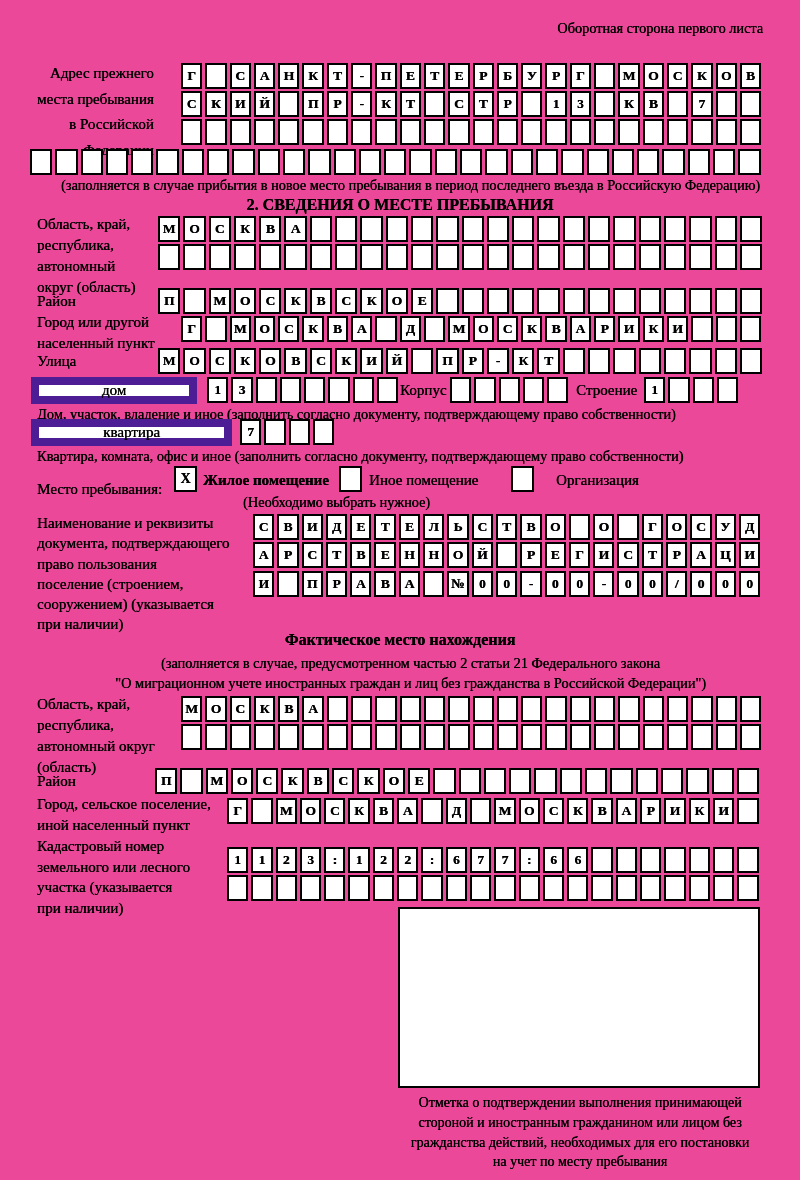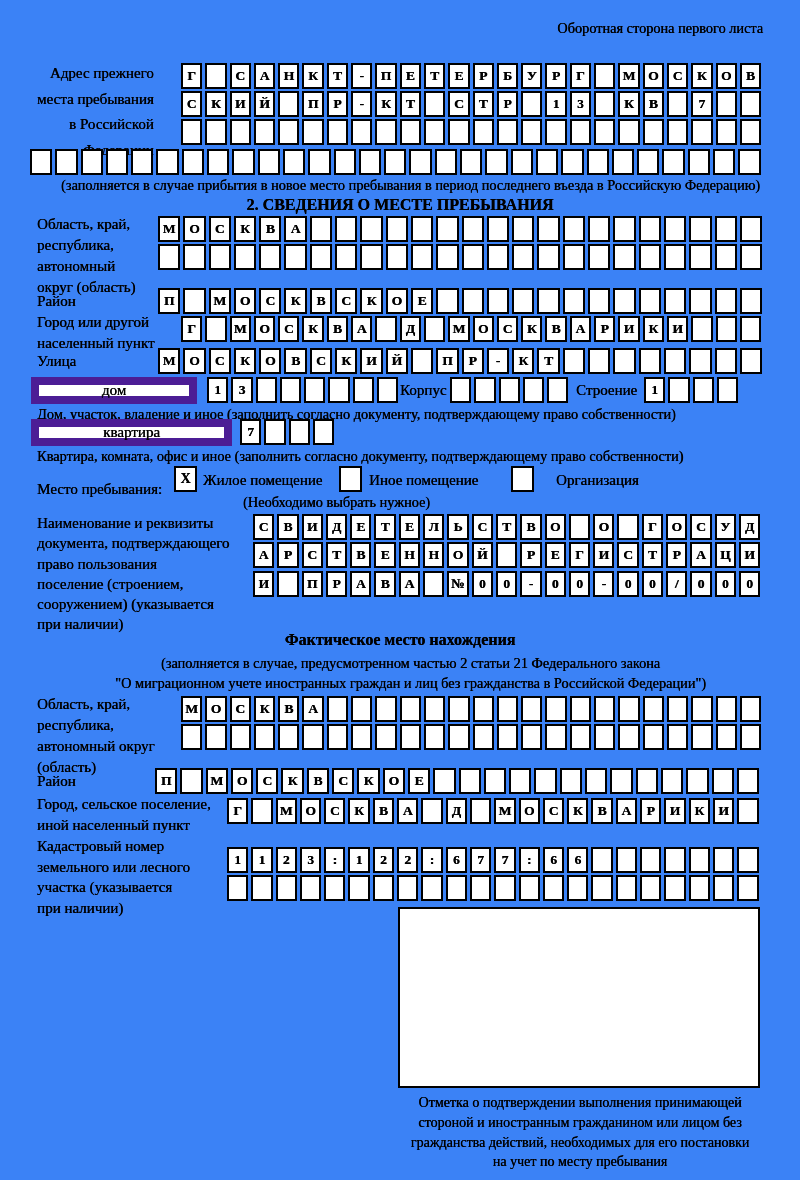--- a/index.html
+++ b/index.html
@@ -1,17 +1,17 @@
 <!DOCTYPE html>
 <html><head>
 <meta charset="utf-8">
 <style>
   html,body{margin:0;padding:0;background:#fff;}
   #page{
-    position:relative;width:800px;height:1180px;background:#3b82f6;color:#000;
+    position:relative;width:800px;height:1180px;background:#ec4899;color:#000;
     font-family:"Liberation Serif","DejaVu Serif",serif;
     text-shadow:0.35px 0 0 currentColor; 
     overflow:hidden;
   }
   .lbl{position:absolute;font-size:15px;line-height:21px;white-space:pre-line;}
   .note{position:absolute;font-size:14.3px;white-space:pre-line;}
   .center{left:0;right:0;text-align:center;margin-left:21px;}
   .title{position:absolute;font-weight:bold;font-size:16px;text-align:center;left:0;right:0;}
   .cellrow{position:absolute;display:flex;gap:3px;}
   .c{
@@ -331,21 +331,21 @@
   <div class="cellrow p24" style="left:240px;top:419px;">
       <span class="c">7</span>
       <span class="c"></span>
       <span class="c"></span>
       <span class="c"></span>
     </div>
   <div class="note" style="left:37px;top:448px;">Квартира, комната, офис и иное (заполнить согласно документу, подтверждающему право собственности)</div>
 
   <div class="lbl" style="left:37px;top:479px;">Место пребывания:</div>
   <div class="cbox" style="left:174px;top:466px;">X</div>
-  <div class="lbl" style="left:203px;top:470px;">Жилое помещение</div>
+  <div class="lbl" style="left:203px;top:470px;font-weight:bold;">Жилое помещение</div>
   <div class="cbox" style="left:339px;top:466px;"></div>
   <div class="lbl" style="left:369px;top:470px;">Иное помещение</div>
   <div class="cbox" style="left:511px;top:466px;"></div>
   <div class="lbl" style="left:556px;top:470px;">Организация</div>
   <div class="note" style="left:243px;top:494px;">(Необходимо выбрать нужное)</div>
 
   <div class="lbl" style="left:37px;top:513px;line-height:20.3px;">Наименование и реквизиты
 документа, подтверждающего
 право пользования
 поселение (строением,

